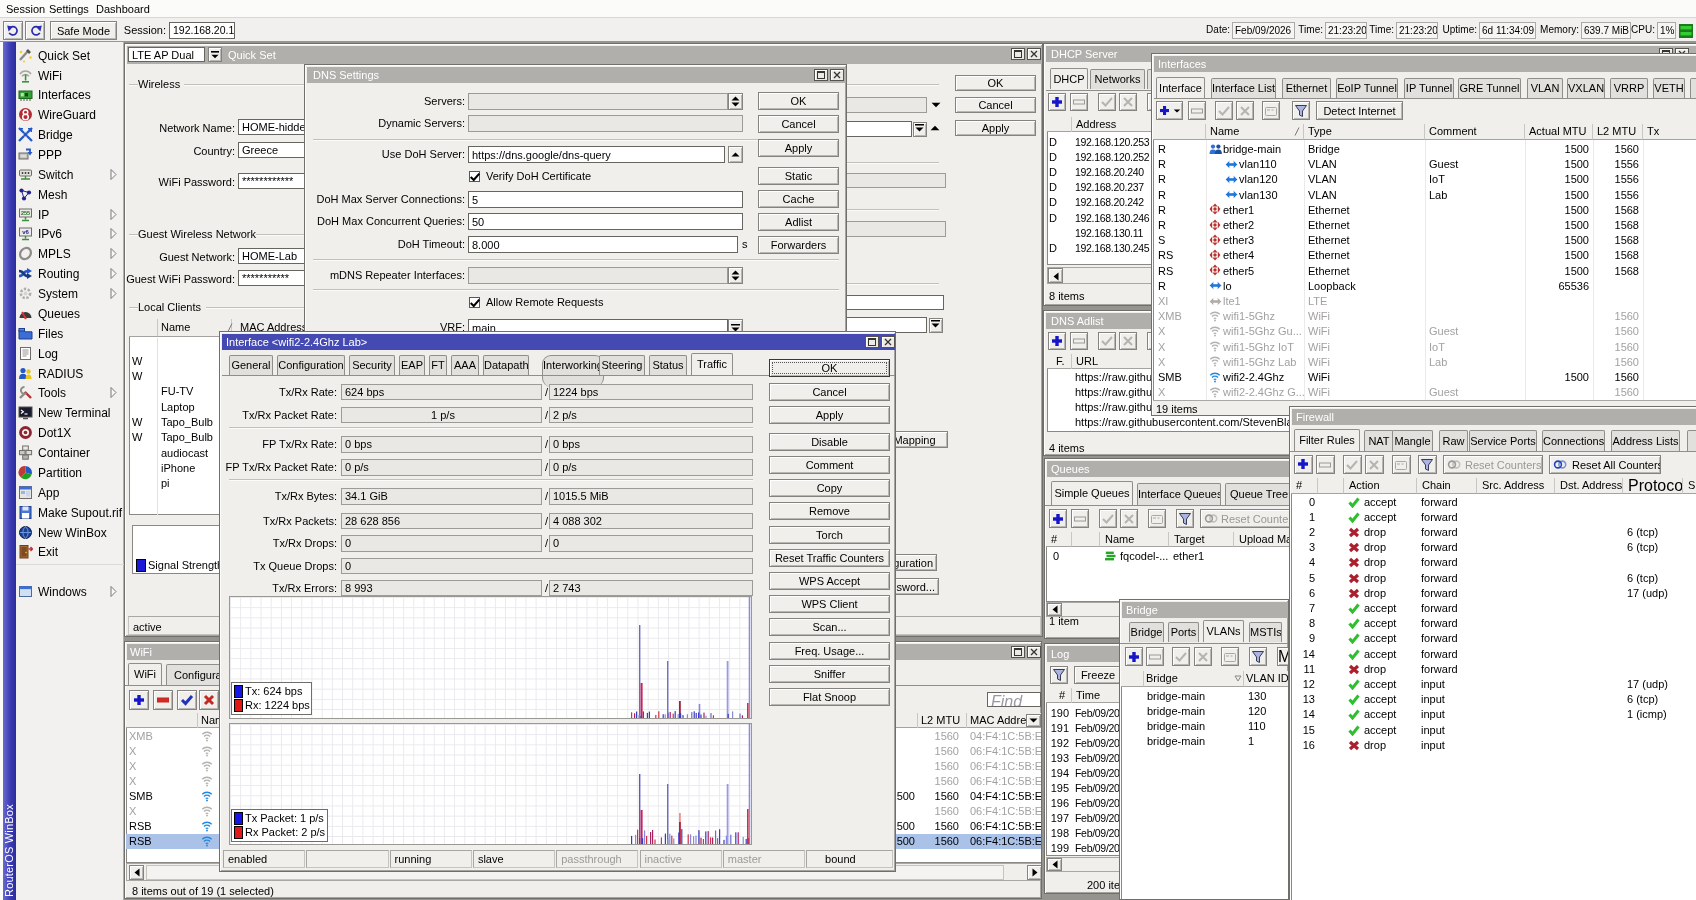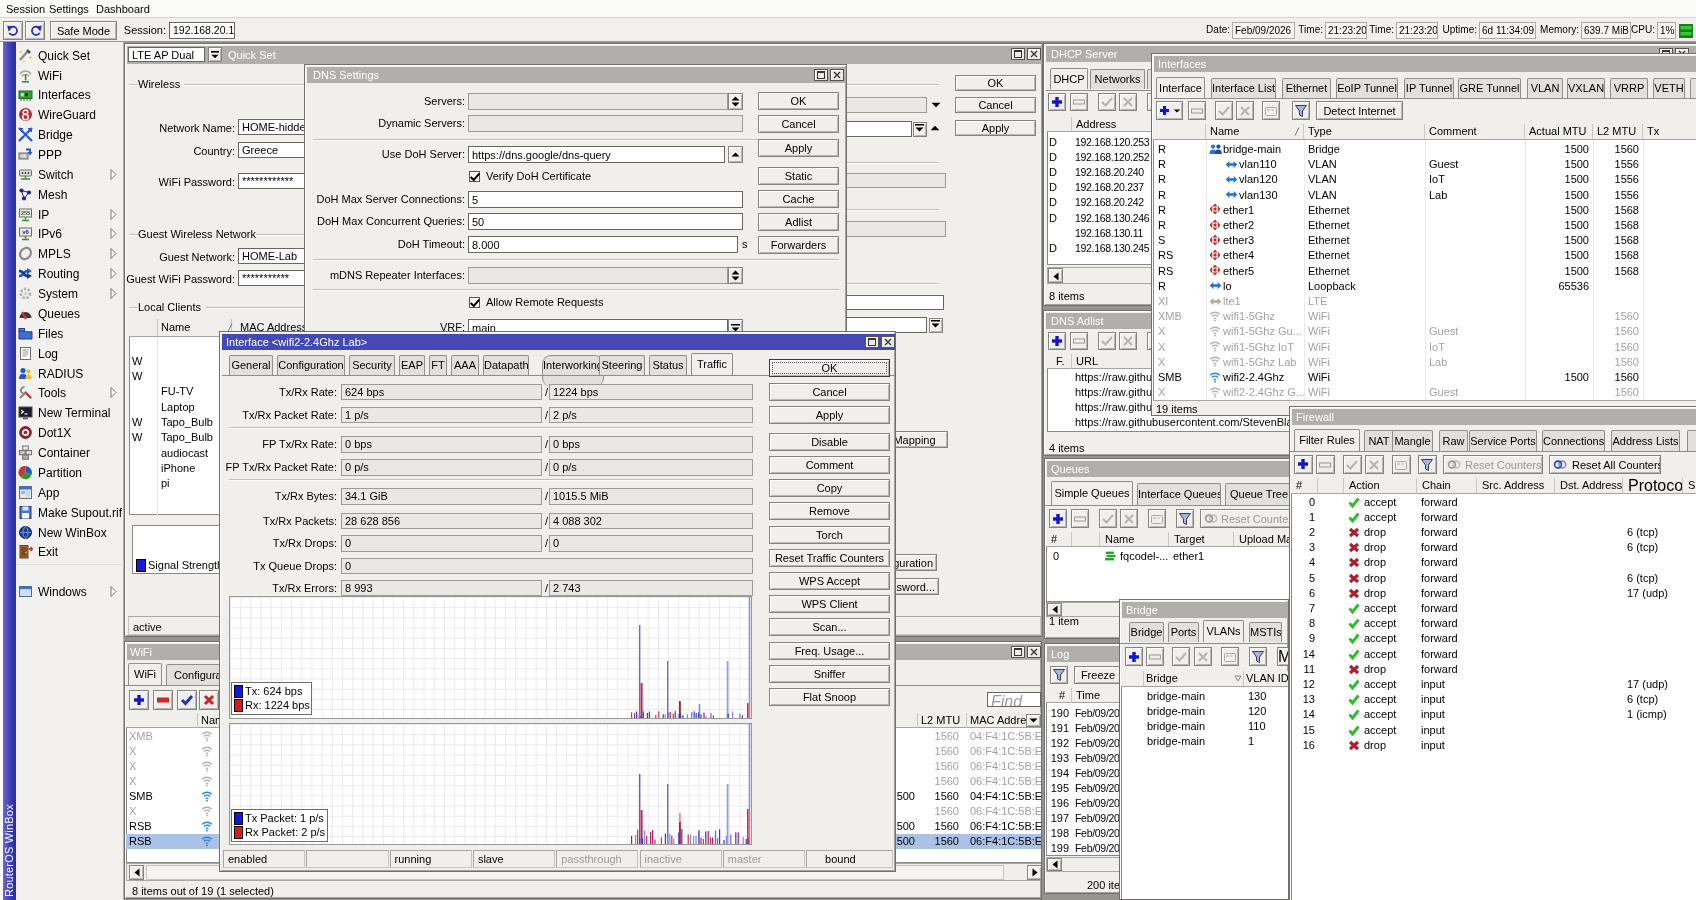--- a/index.html
+++ b/index.html
@@ -1231,21 +1231,21 @@
     <div class="tab" style="left:322px;top:23px;width:62px;height:32px;line-height:19px;border-radius:9px;">Interworking</div>
     <div class="tab" style="left:379px;top:23px;width:46px;height:20px;line-height:19px;">Steering</div>
     <div class="tab" style="left:429px;top:23px;width:38px;height:20px;line-height:19px;">Status</div>
     <div class="tab sel" style="left:471px;top:21px;width:42px;height:22px;line-height:21px;">Traffic</div>
     <div style="left:2.0px;top:42.5px;width:673.0px;height:1.0px;background:#908e8a;"></div>
     <div style="left:-7.0px;top:53.5px;width:124.0px;height:13.0px;font-size:11px;text-align:right;line-height:13px;white-space:nowrap;">Tx/Rx Rate:</div>
     <div class="fg" style="left:121.0px;top:51.5px;width:201.0px;height:16.5px;line-height:15.5px;font-size:11px;text-align:left;">624 bps</div>
     <div style="left:325.0px;top:53.5px;width:8.0px;height:13.0px;font-size:11px;line-height:13px;">/</div>
     <div class="fg" style="left:329.0px;top:51.5px;width:204.0px;height:16.5px;line-height:15.5px;font-size:11px;text-align:left;">1224 bps</div>
     <div style="left:-7.0px;top:76.7px;width:124.0px;height:13.0px;font-size:11px;text-align:right;line-height:13px;white-space:nowrap;">Tx/Rx Packet Rate:</div>
-    <div class="fg" style="left:121.0px;top:74.7px;width:201.0px;height:16.5px;line-height:15.5px;font-size:11px;text-align:left;">1 p/s</div>
+    <div class="fg" style="left:121.0px;top:74.7px;width:201.0px;height:16.5px;line-height:15.5px;font-size:11px;text-align:center;">1 p/s</div>
     <div style="left:325.0px;top:76.7px;width:8.0px;height:13.0px;font-size:11px;line-height:13px;">/</div>
     <div class="fg" style="left:329.0px;top:74.7px;width:204.0px;height:16.5px;line-height:15.5px;font-size:11px;text-align:left;">2 p/s</div>
     <div style="left:-7.0px;top:106.1px;width:124.0px;height:13.0px;font-size:11px;text-align:right;line-height:13px;white-space:nowrap;">FP Tx/Rx Rate:</div>
     <div class="fg" style="left:121.0px;top:104.1px;width:201.0px;height:16.5px;line-height:15.5px;font-size:11px;text-align:left;">0 bps</div>
     <div style="left:325.0px;top:106.1px;width:8.0px;height:13.0px;font-size:11px;line-height:13px;">/</div>
     <div class="fg" style="left:329.0px;top:104.1px;width:204.0px;height:16.5px;line-height:15.5px;font-size:11px;text-align:left;">0 bps</div>
     <div style="left:-7.0px;top:129.3px;width:124.0px;height:13.0px;font-size:11px;text-align:right;line-height:13px;white-space:nowrap;">FP Tx/Rx Packet Rate:</div>
     <div class="fg" style="left:121.0px;top:127.3px;width:201.0px;height:16.5px;line-height:15.5px;font-size:11px;text-align:left;">0 p/s</div>
     <div style="left:325.0px;top:129.3px;width:8.0px;height:13.0px;font-size:11px;line-height:13px;">/</div>
     <div class="fg" style="left:329.0px;top:127.3px;width:204.0px;height:16.5px;line-height:15.5px;font-size:11px;text-align:left;">0 p/s</div>

